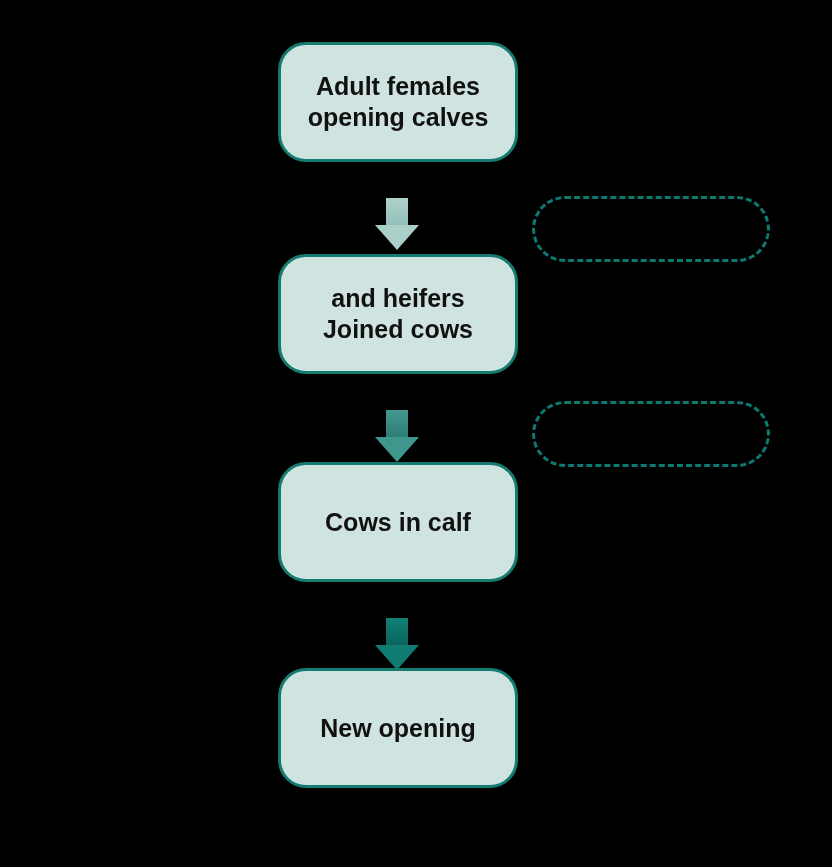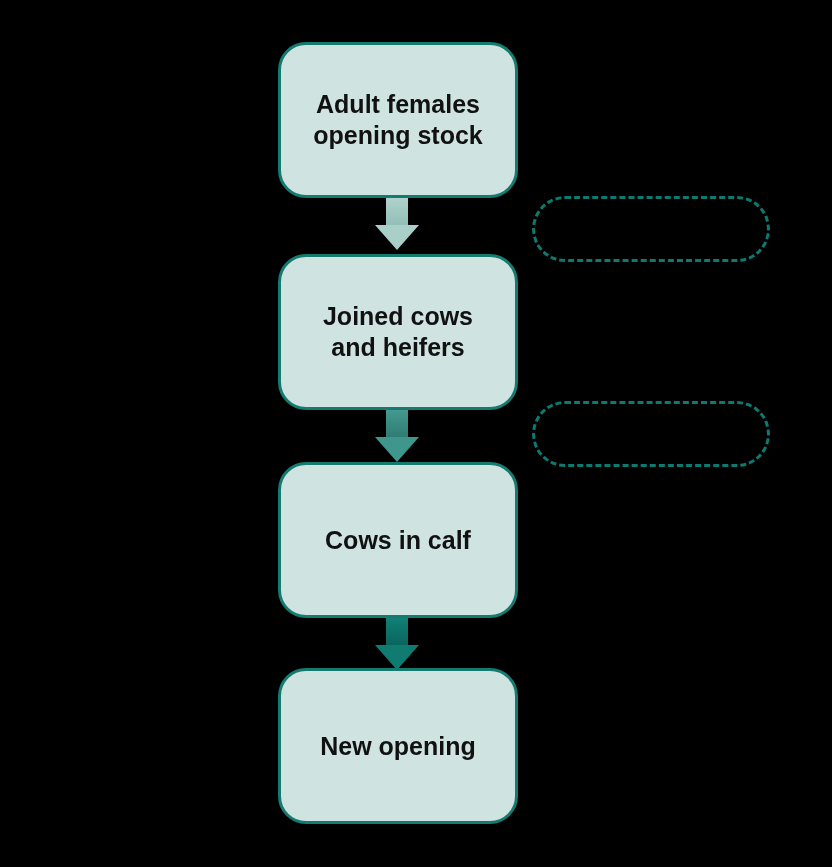--- a/index.html
+++ b/index.html
@@ -12,21 +12,21 @@
     width: 832px;
     height: 867px;
     background: #000000;
     overflow: hidden;
     font-family: "Liberation Sans", "DejaVu Sans", sans-serif;
   }
   .flow-box {
     position: absolute;
     left: 278px;
     width: 240px;
-    height: 156px;
+    height: 120px;
     box-sizing: border-box;
     background: #cfe4e0;
     border: 3px solid #157a70;
     border-radius: 28px;
     display: flex;
     flex-direction: column;
     align-items: center;
     justify-content: center;
     text-align: center;
     color: #111111;
@@ -81,31 +81,31 @@
   .slot-1 { top: 196px; }
   .slot-2 { top: 401px; }
 </style>
 </head>
 <body>
 
 <div class="canvas">
 
   <div class="flow-box box-1">
     <span>Adult females</span>
-    <span>opening stock</span>
+    <span>opening calves</span>
   </div>
 
   <div class="arrow arrow-1">
     <div class="arrow-stem"></div>
     <div class="arrow-head"></div>
   </div>
 
   <div class="flow-box box-2">
+    <span>and heifers</span>
     <span>Joined cows</span>
-    <span>and heifers</span>
   </div>
 
   <div class="arrow arrow-2">
     <div class="arrow-stem"></div>
     <div class="arrow-head"></div>
   </div>
 
   <div class="flow-box box-3">
     <span>Cows in calf</span>
 

